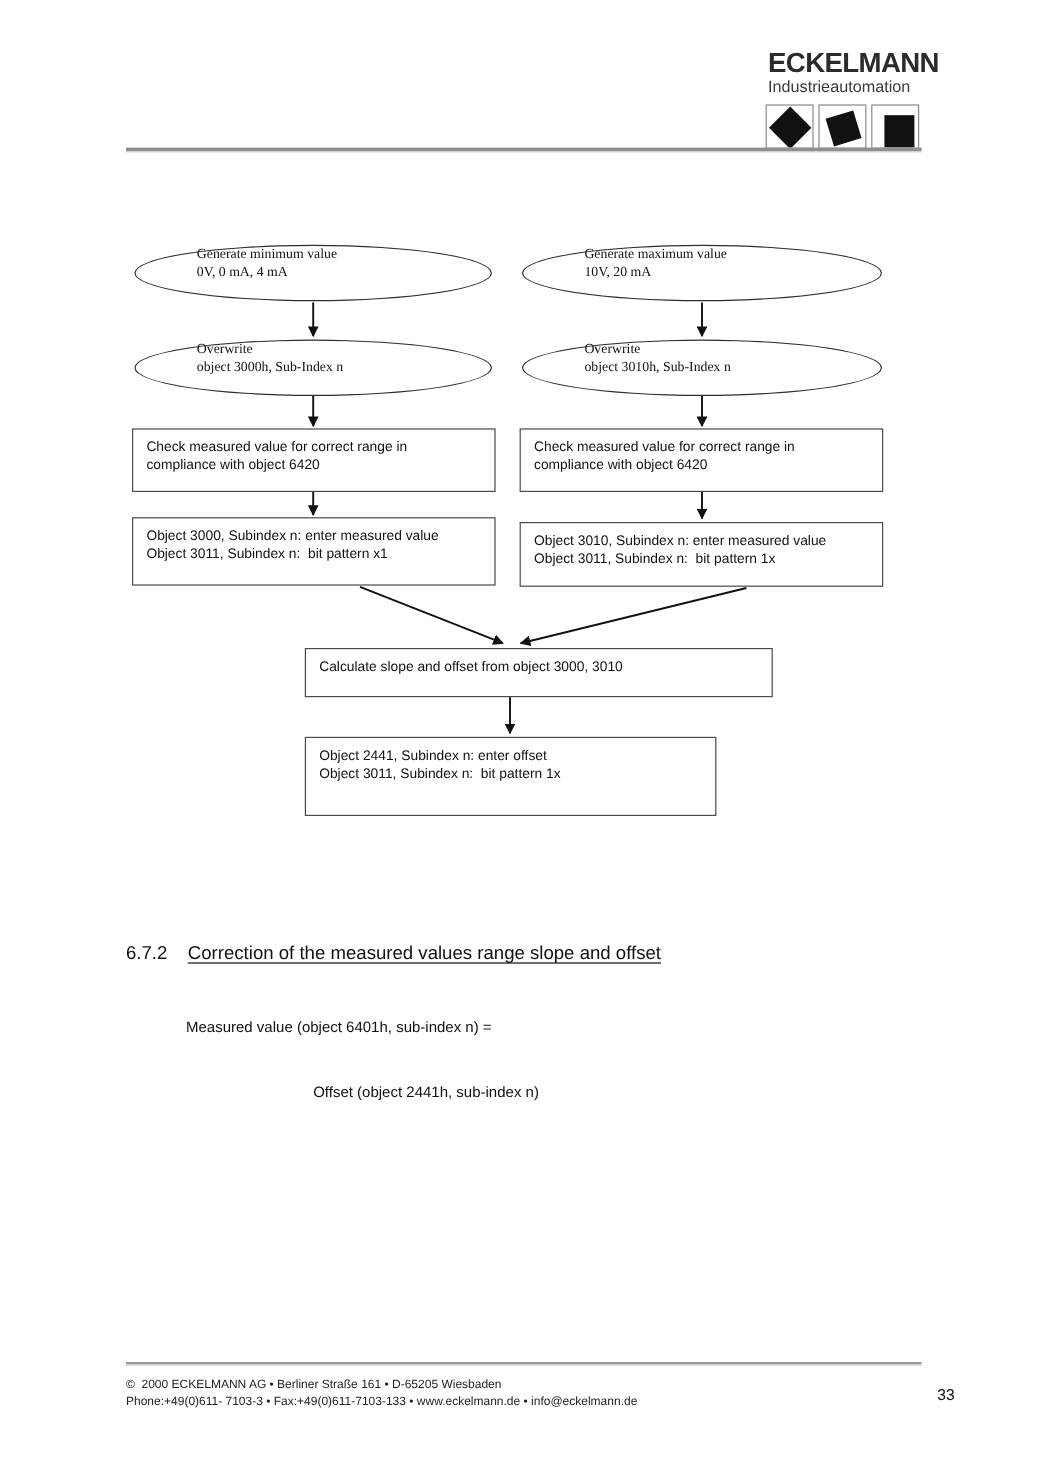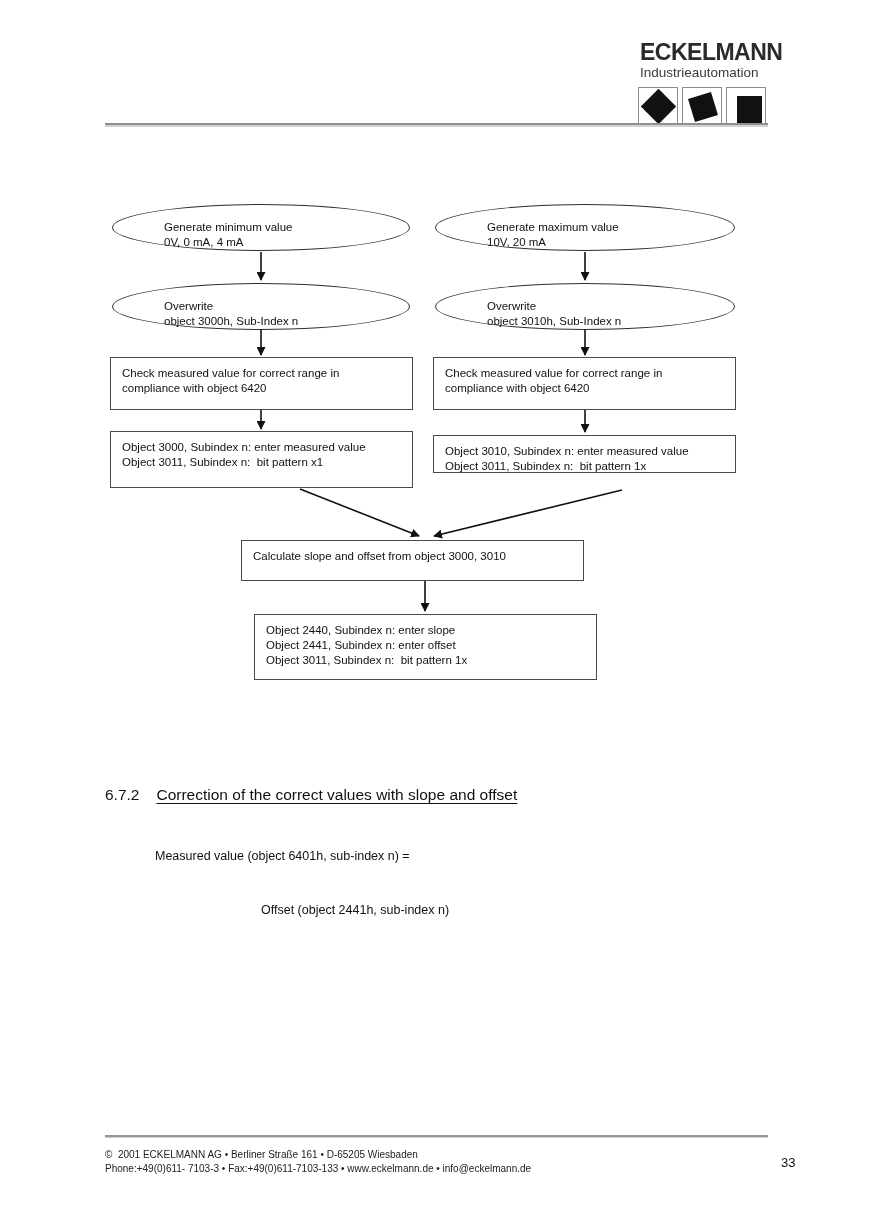--- a/index.html
+++ b/index.html
@@ -24,21 +24,21 @@
   .mark-corner  { position:absolute; right:3px; bottom:0; width:25px; height:27px; background:#111; }
 
   .header-meta { position:absolute; left:105px; top:109px; width:663px; display:flex; justify-content:space-between; font-size:10.5px; color:#222; white-space:pre; }
   .header-rule { position:absolute; left:105px; top:123px; width:663px; height:4px;
                  background:linear-gradient(#8f8f8f 0 62%, #d2d2d2 62% 100%); }
 
   
   .node { position:absolute; background:#fff; }
   .node .node-text { font-size:11.5px; line-height:15px; color:#111; }
   .node .node-text div { white-space:pre-wrap; }
-  .ellipse { border:1.4px solid #2e2e2e; border-radius:50%; display:flex; flex-direction:column; justify-content:flex-end; }
+  .ellipse { border:1.4px solid #2e2e2e; border-radius:50%; display:flex; flex-direction:column; justify-content:flex-start;font-family:Liberation Serif, serif; }
   .ellipse .node-text { padding-left:51px; }
   .rect { border:1.5px solid #4a4a4a; }
   .rect .node-text { padding:8px 10px 0 11px; }
 
   .flow-arrows { position:absolute; left:0; top:0; width:870px; height:700px; pointer-events:none; }
 
   
   .section-heading { position:absolute; left:105px; top:786px; font-size:15.5px; color:#111; }
   .section-heading .sec-num { margin-right:17px; }
   .section-heading .sec-title { text-decoration:underline; text-underline-offset:3px; }
@@ -135,46 +135,45 @@
       <div>compliance with object 6420</div>
     </div>
   </div>
 
   <div class="node rect" style="left:110px;top:431px;width:303px;height:57px">
     <div class="node-text">
       <div>Object 3000, Subindex n: enter measured value</div>
       <div>Object 3011, Subindex n:  bit pattern x1</div>
     </div>
   </div>
-  <div class="node rect" style="left:433px;top:435px;width:303px;height:38px">
+  <div class="node rect" style="left:433px;top:435px;width:303px;height:54px">
     <div class="node-text">
       <div>Object 3010, Subindex n: enter measured value</div>
       <div>Object 3011, Subindex n:  bit pattern 1x</div>
     </div>
   </div>
 
-  <div class="node rect" style="left:241px;top:540px;width:343px;height:41px">
+  <div class="node rect" style="left:254px;top:540px;width:390px;height:41px">
     <div class="node-text">
       <div>Calculate slope and offset from object 3000, 3010</div>
     </div>
   </div>
 
   <div class="node rect" style="left:254px;top:614px;width:343px;height:66px">
     <div class="node-text">
-      <div>Object 2440, Subindex n: enter slope</div>
       <div>Object 2441, Subindex n: enter offset</div>
       <div>Object 3011, Subindex n:  bit pattern 1x</div>
     </div>
   </div>
 
   <div class="section-heading">
-    <span class="sec-num">6.7.2</span><span class="sec-title">Correction of the correct values with slope and offset</span>
+    <span class="sec-num">6.7.2</span><span class="sec-title">Correction of the measured values range slope and offset</span>
   </div>
 
   <div class="body-line b-f1">Measured value (object 6401h, sub-index n) =</div>
   <div class="body-line b-f3">Offset (object 2441h, sub-index n)</div>
 
   <div class="footer-rule"></div>
-  <div class="footer-line f-l1">©  2001 ECKELMANN AG • Berliner Straße 161 • D-65205 Wiesbaden</div>
+  <div class="footer-line f-l1">©  2000 ECKELMANN AG • Berliner Straße 161 • D-65205 Wiesbaden</div>
   <div class="footer-line f-l2">Phone:+49(0)611- 7103-3 • Fax:+49(0)611-7103-133 • www.eckelmann.de • info@eckelmann.de</div>
   <div class="page-number">33</div>
 
 </div>
 
 </body></html>

